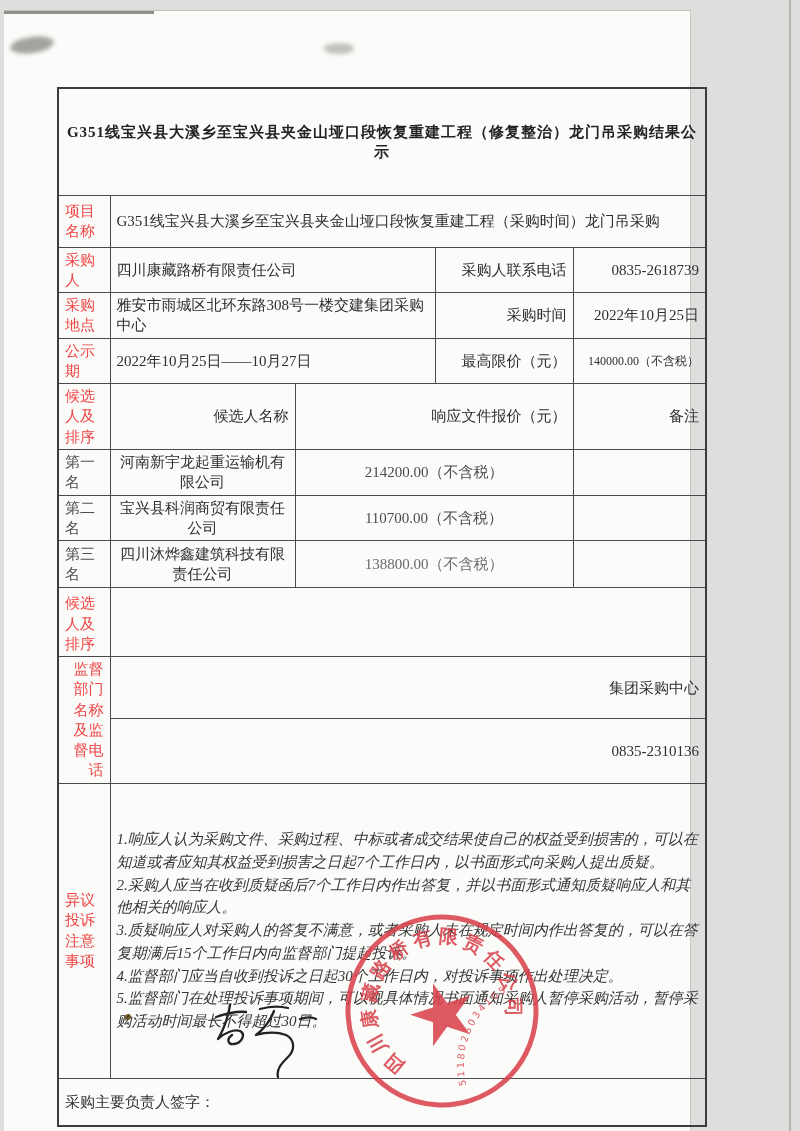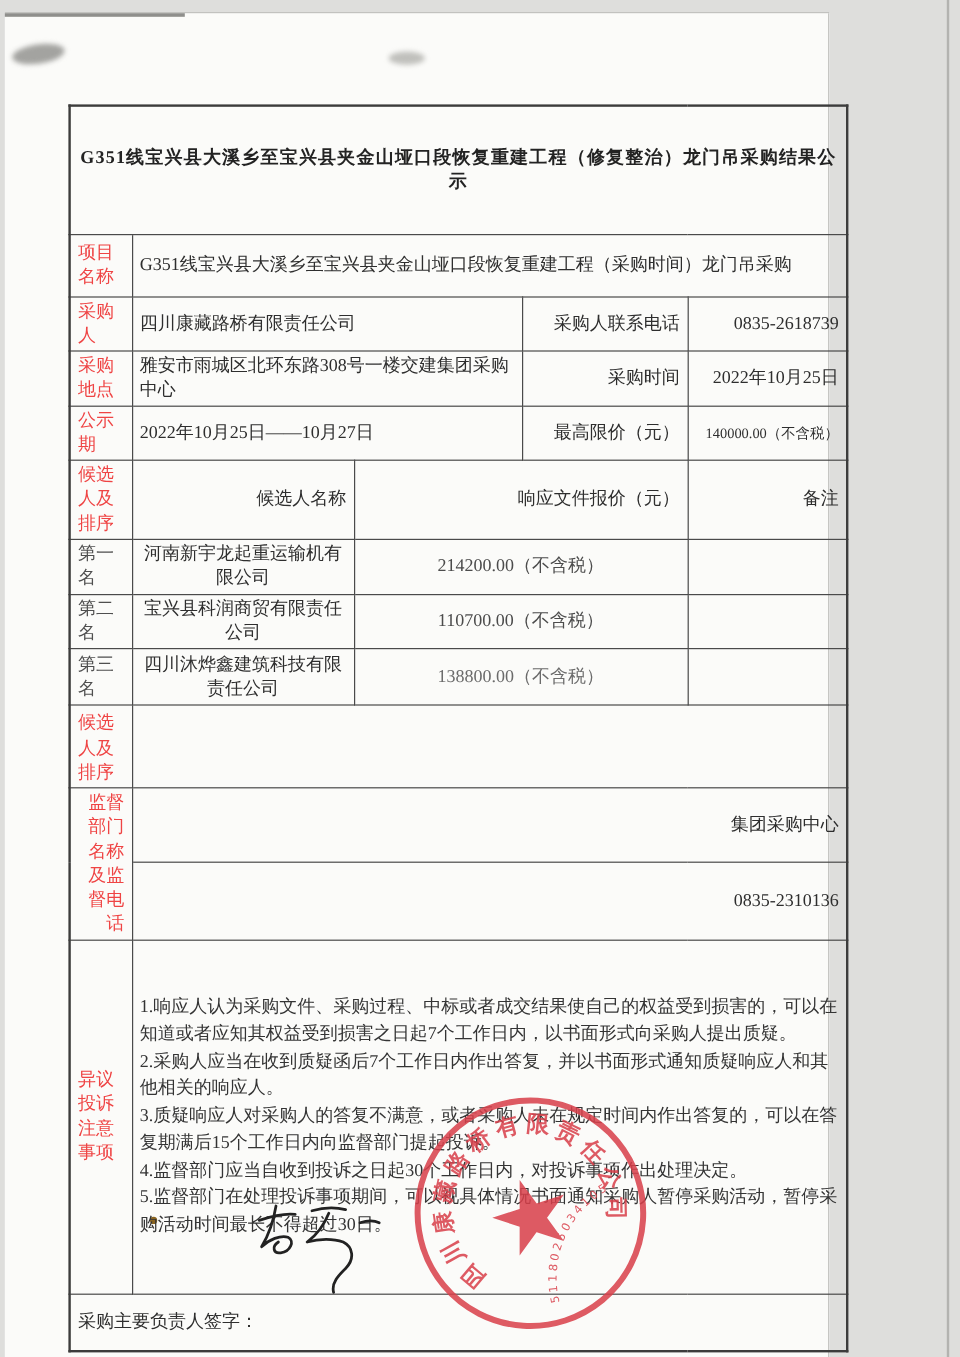--- a/index.html
+++ b/index.html
@@ -51,21 +51,21 @@
     text-align:center;font-weight:bold;font-size:21px;
     letter-spacing:1px;line-height:1.7;padding:6px 34px;color:#232323;
   }
   td.lab{padding:2px 4px 2px 5px;color:#ef4444;}
   td.center{text-align:right;}
   td.val{padding-left:9px;}
   td.price{text-align:center;font-size:14px;color:#4c4c4c;}
   td.price-faded{color:#6b6b6b;text-align:center;}
   td.rank{color:#4f4f4f;}
   td.cand{text-align:center;font-size:14px;}
-  td.obj{padding:10px 12px;vertical-align:middle;}
+  td.obj{padding:10px 12px;vertical-align:middle;font-style:italic;}
   .clause{font-size:15px;line-height:1.52;color:#343434;}
   td.sign-cell{border-left:2px solid #3c3c3c;padding-left:12px;font-size:16px;}
   .sig-wrap{position:absolute;left:204px;top:988px;width:150px;height:86px;pointer-events:none;}
   .stamp-wrap{position:absolute;left:336px;top:898px;width:204px;height:204px;pointer-events:none;opacity:0.86;}
 </style>
 </head>
 <body>
 
 <div class="paper">
   <div class="topline"></div>

